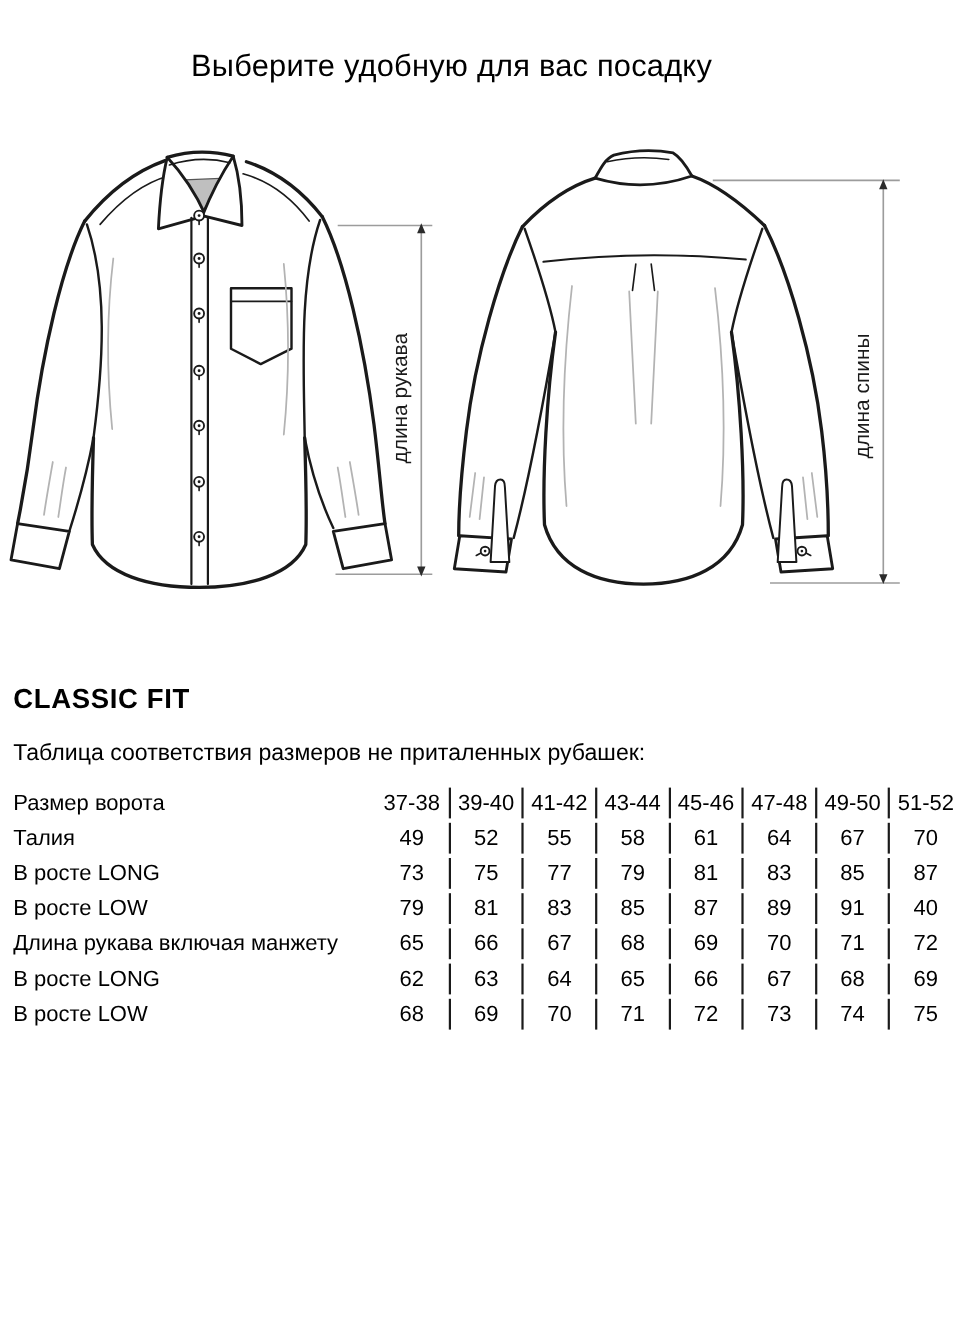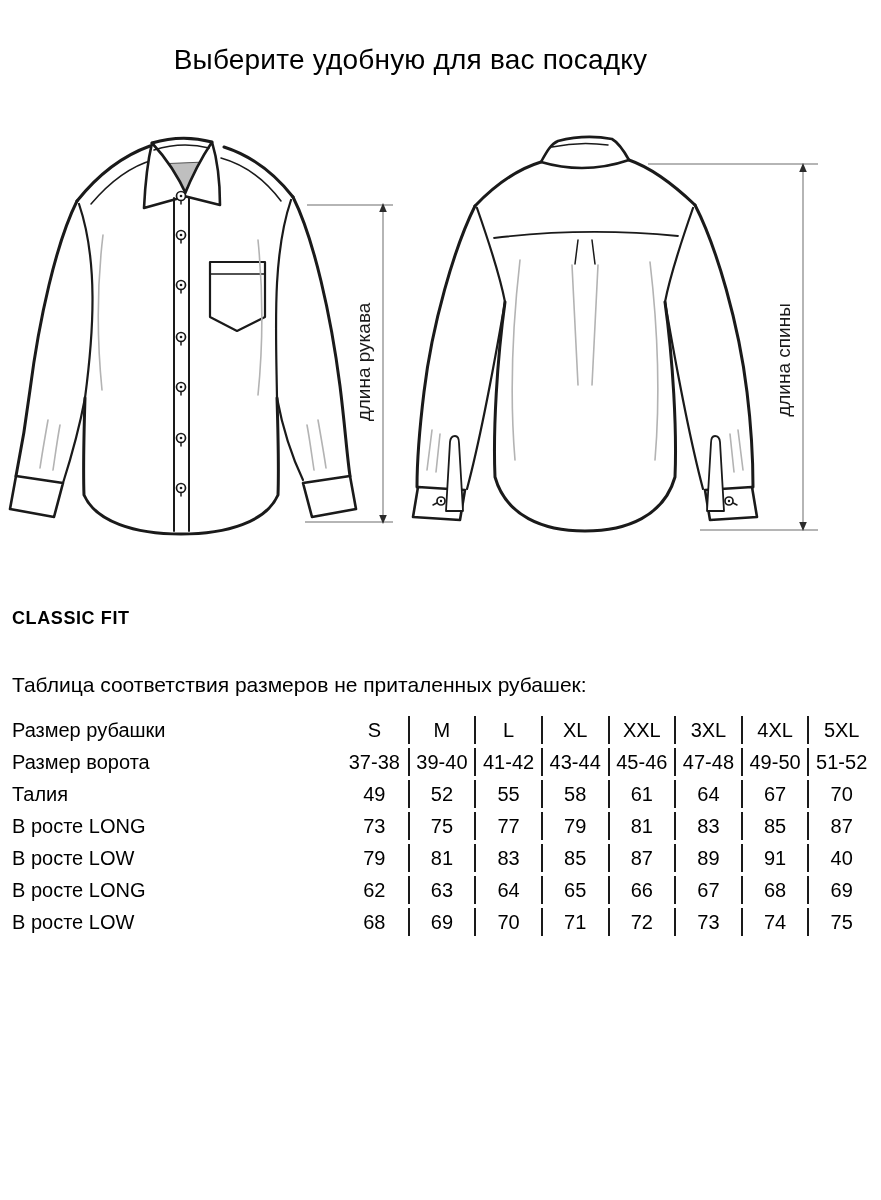--- a/index.html
+++ b/index.html
@@ -23,22 +23,22 @@
   .w2 { fill:#fff; stroke:var(--ink); stroke-width:1.8; stroke-linejoin:round; }
   .shade { fill:none; stroke:var(--shade); stroke-width:1.6; stroke-linecap:round; }
   .dim { fill:none; stroke:var(--dimline); stroke-width:1.5; }
   .arrow { fill:var(--arrow); stroke:none; }
   .dimtext { font-family:"Liberation Sans", sans-serif; font-size:19px; fill:var(--ink); }
   .collarfill { fill:var(--collargray); stroke:#555; stroke-width:1; }
   .btn { fill:#fff; stroke:var(--ink); stroke-width:1.7; }
   .btndot { fill:var(--ink); stroke:none; }
 
   .heading {
-    position:absolute; left:12px; top:608px;
-    font-size:18px; font-weight:bold; letter-spacing:0.6px;
+    position:absolute; left:12px; top:622px;
+    font-size:25px; font-weight:bold; letter-spacing:0.6px;
   }
   .subheading { position:absolute; left:12px; top:673px; font-size:21px; }
 
   table.sizes {
     position:absolute; left:12px; top:712px; width:862px;
     border-collapse:separate; border-spacing:0 4px; table-layout:fixed;
     font-size:20px;
   }
   table.sizes col.labelcol { width:329px; }
   table.sizes th { text-align:left; font-weight:normal; height:28px; padding:0; white-space:nowrap; }
@@ -214,31 +214,20 @@
       <col>
       <col>
       <col>
       <col>
       <col>
       <col>
       <col>
   </colgroup>
   <tbody>
       <tr>
-        <th>Размер рубашки</th>
-        <td>S</td>
-        <td class="sep">M</td>
-        <td class="sep">L</td>
-        <td class="sep">XL</td>
-        <td class="sep">XXL</td>
-        <td class="sep">3XL</td>
-        <td class="sep">4XL</td>
-        <td class="sep">5XL</td>
-      </tr>
-      <tr>
         <th>Размер ворота</th>
         <td>37-38</td>
         <td class="sep">39-40</td>
         <td class="sep">41-42</td>
         <td class="sep">43-44</td>
         <td class="sep">45-46</td>
         <td class="sep">47-48</td>
         <td class="sep">49-50</td>
         <td class="sep">51-52</td>
       </tr>
@@ -269,20 +258,31 @@
         <td>79</td>
         <td class="sep">81</td>
         <td class="sep">83</td>
         <td class="sep">85</td>
         <td class="sep">87</td>
         <td class="sep">89</td>
         <td class="sep">91</td>
         <td class="sep">40</td>
       </tr>
       <tr>
+        <th>Длина рукава включая манжету</th>
+        <td>65</td>
+        <td class="sep">66</td>
+        <td class="sep">67</td>
+        <td class="sep">68</td>
+        <td class="sep">69</td>
+        <td class="sep">70</td>
+        <td class="sep">71</td>
+        <td class="sep">72</td>
+      </tr>
+      <tr>
         <th>В росте LONG</th>
         <td>62</td>
         <td class="sep">63</td>
         <td class="sep">64</td>
         <td class="sep">65</td>
         <td class="sep">66</td>
         <td class="sep">67</td>
         <td class="sep">68</td>
         <td class="sep">69</td>
       </tr>

